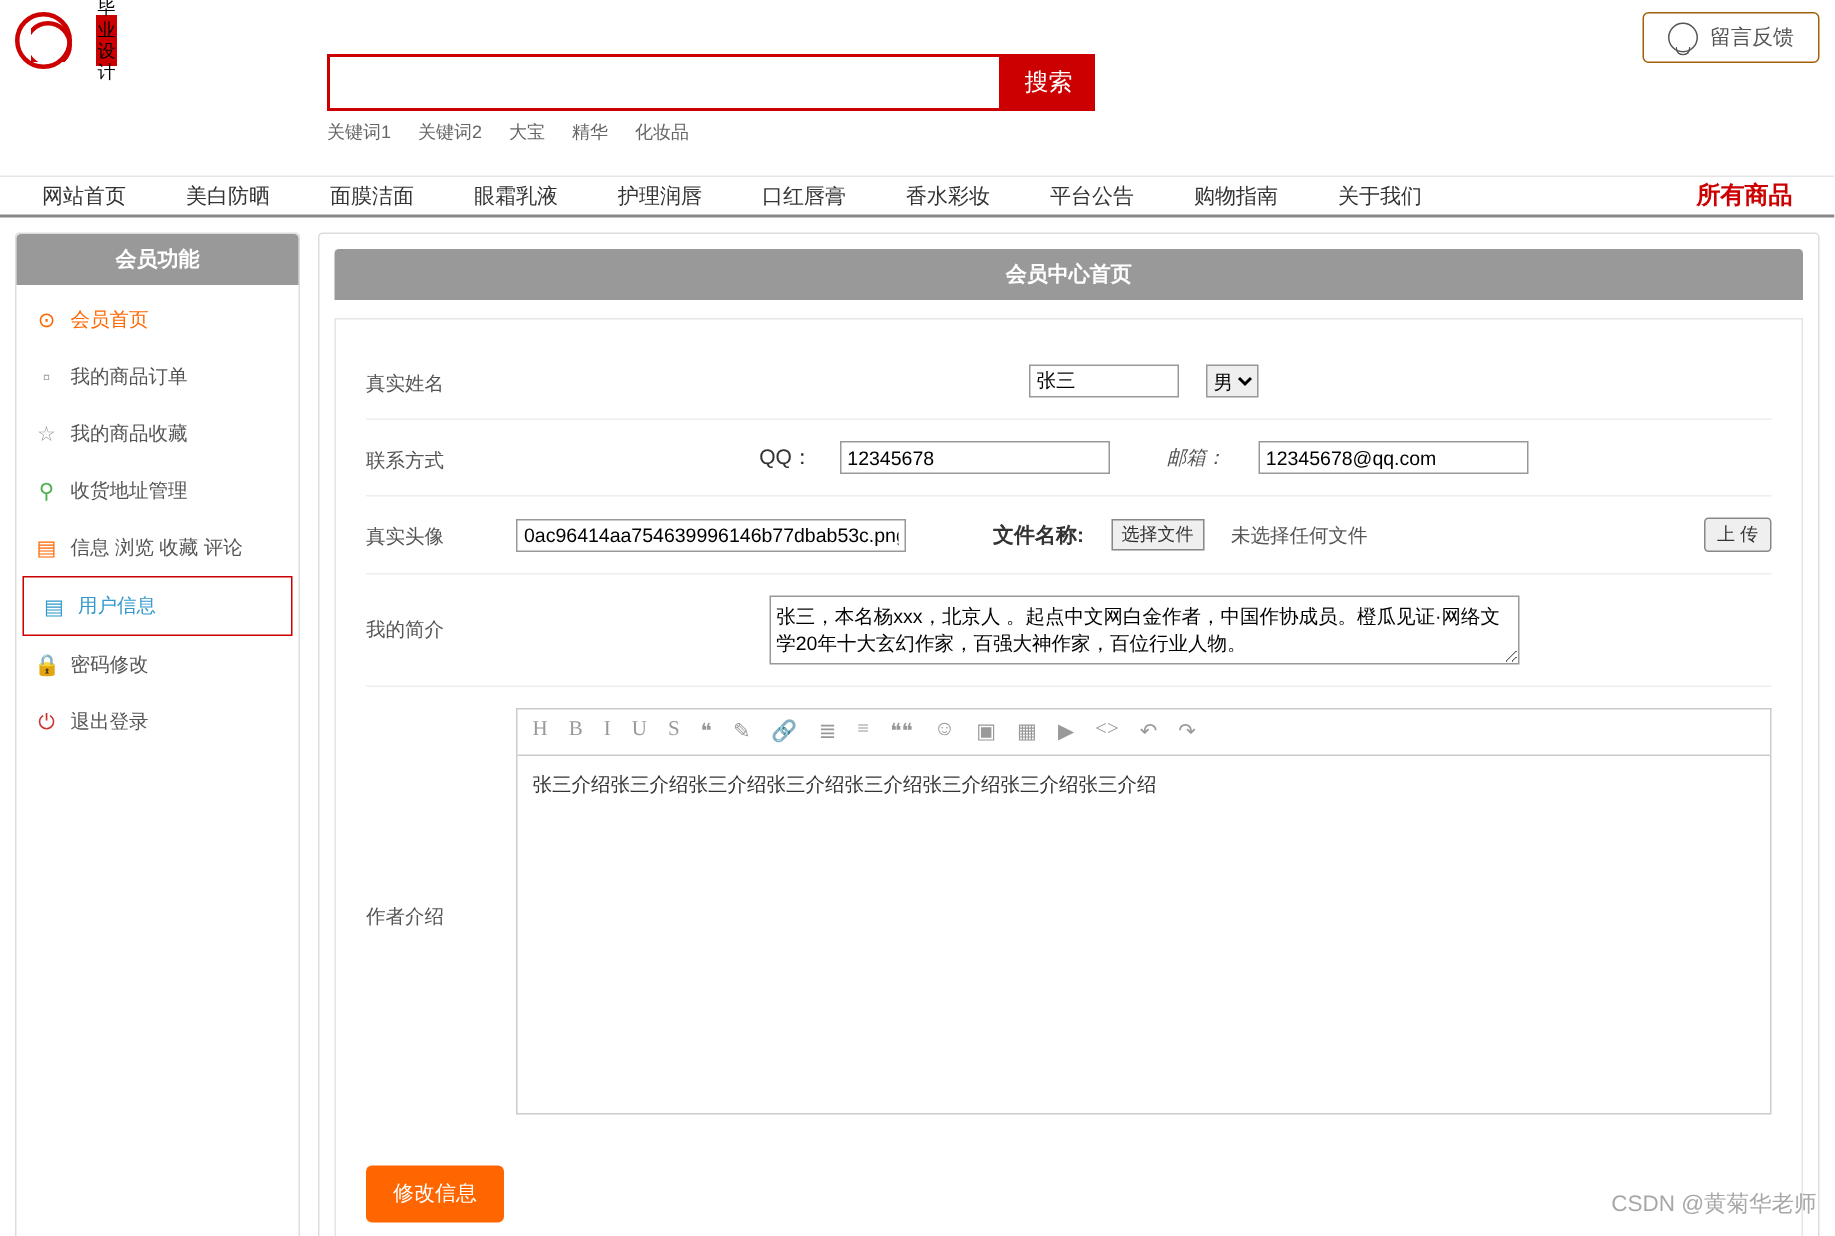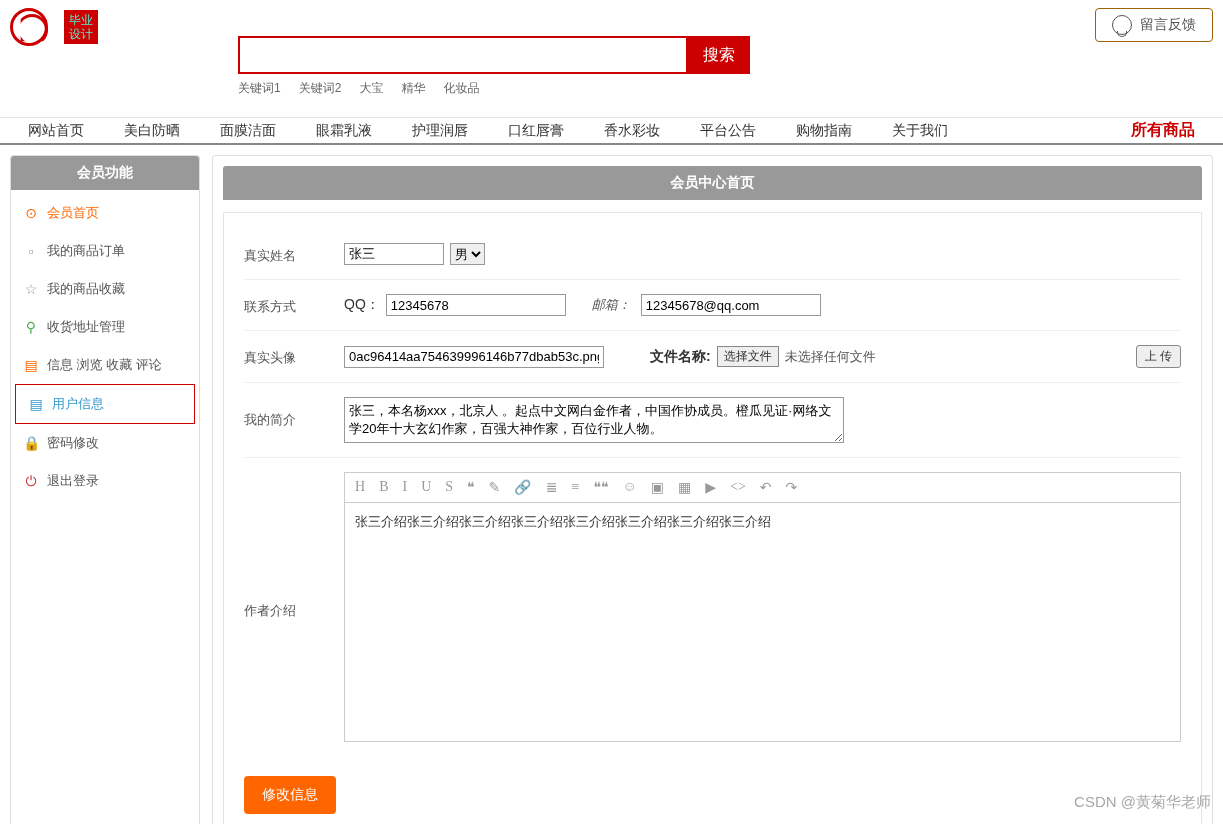--- a/index.html
+++ b/index.html
@@ -4,21 +4,21 @@
 <style>
 * { box-sizing: border-box; margin: 0; padding: 0; font-family: "Microsoft YaHei", Arial, sans-serif; }
 body { background: #fff; color: #333; font-size: 14px; }
 .header { display: flex; align-items: flex-start; padding: 8px 10px; }
 .logo-block { display: flex; align-items: center; }
 .logo-icon { width: 38px; height: 38px; border: 3px solid #cc0000; border-radius: 50%; position: relative; margin-right: 8px; }
 .logo-icon::after { content:""; position:absolute; width:26px; height:26px; border:3px solid #cc0000; border-radius:50%; left:3px; top:3px; clip-path: polygon(0 0, 100% 0, 100% 50%, 50% 100%, 0 50%); transform: rotate(45deg);}
 .titles { line-height: 1.3; }
 .t1 { color: #cc0000; font-size: 20px; font-weight: bold; }
 .t2 { color: #888; font-size: 13px; }
-.badge { background:#cc0000; color:#5eead4; font-size:12px; width:34px; height:34px; display:flex; align-items:center; justify-content:center; text-align:center; line-height:1.2; margin-left:8px; }
+.badge { background:#cc0000; color:#000000; font-size:12px; width:14px; height:34px; display:flex; align-items:center; justify-content:center; text-align:center; line-height:1.2; margin-left:8px; }
 .search-area { margin-left: 140px; }
 .search-row { display:flex;margin-top:28px; }
 .search-input { width: 450px; height: 38px; border: 2px solid #cc0000; padding: 4px 8px; font-size:14px; outline:none; }
 .search-btn { width: 62px; height: 38px; background:#cc0000; color:#fff; border:none; font-size:16px; cursor:pointer; }
 .keywords { margin-top: 6px; font-size:12px; color:#666; }
 .keywords span { margin-right: 18px; cursor:pointer; }
 .feedback { margin-left:auto; border:1px solid #a16207; border-radius:4px; padding:6px 16px; display:flex; align-items:center; cursor:pointer; color:#555; }
 .feedback-icon { width:20px; height:20px; border:1.5px solid #555; border-radius:50%; margin-right:8px; position:relative; }
 .feedback-icon::before { content:""; position:absolute; width:8px; height:5px; border:1.5px solid #555; border-top:none; border-radius:0 0 8px 8px; left:4px; bottom:-3px; }
 .nav { border-top:1px solid #e5e5e5; border-bottom:2px solid #888; margin-top:12px; height:28px; display:flex; align-items:center; padding:0 8px; }
@@ -36,21 +36,21 @@
 .ico-gray { color:#999; }
 .ico-red { color:#cc3333; }
 .ico-green { color:#4caf50; }
 .ico-blue { color:#3399cc; }
 .main { flex:1; border:1px solid #ddd; border-radius:3px; padding:10px; }
 .panel-head { background:#999; color:#fff; text-align:center; padding:8px 0; font-weight:bold; border-radius:3px 3px 0 0; }
 .form-area { border:1px solid #e5e5e5; margin-top:12px; padding:16px 20px; }
 .form-row { display:flex; align-items:flex-start; padding:14px 0; border-bottom:1px solid #eee; }
 .form-row:last-of-type { border-bottom:none; }
 .form-label { width:100px; color:#555; padding-top:4px; font-size:13px; }
-.form-ctrl { flex:1; display:flex; flex-wrap:wrap; align-items:center; gap:6px; }
+.form-ctrl { flex:1; display:flex; flex-wrap:wrap; align-items:center; gap:18px;justify-content:center; }
 .text-input { border:1px solid #999; padding:2px 4px; font-size:13px; height:22px; }
 .w100 { width:100px; }
 .w180 { width:180px; }
 .w260 { width:260px; }
 select { border:1px solid #999; height:22px; font-size:13px; }
 textarea { border:1px solid #999; padding:4px; font-size:13px; resize:both; }
 .inline-label { margin-left:20px; margin-right:4px; color:#555; font-size:13px;font-style:italic; }
 .file-label { font-weight:bold; margin-left:40px; font-size:14px; }
 .file-btn { border:1px solid #888; background:#efefef; padding:1px 6px; font-size:12px; cursor:pointer; }
 .no-file { color:#555; font-size:13px; }

